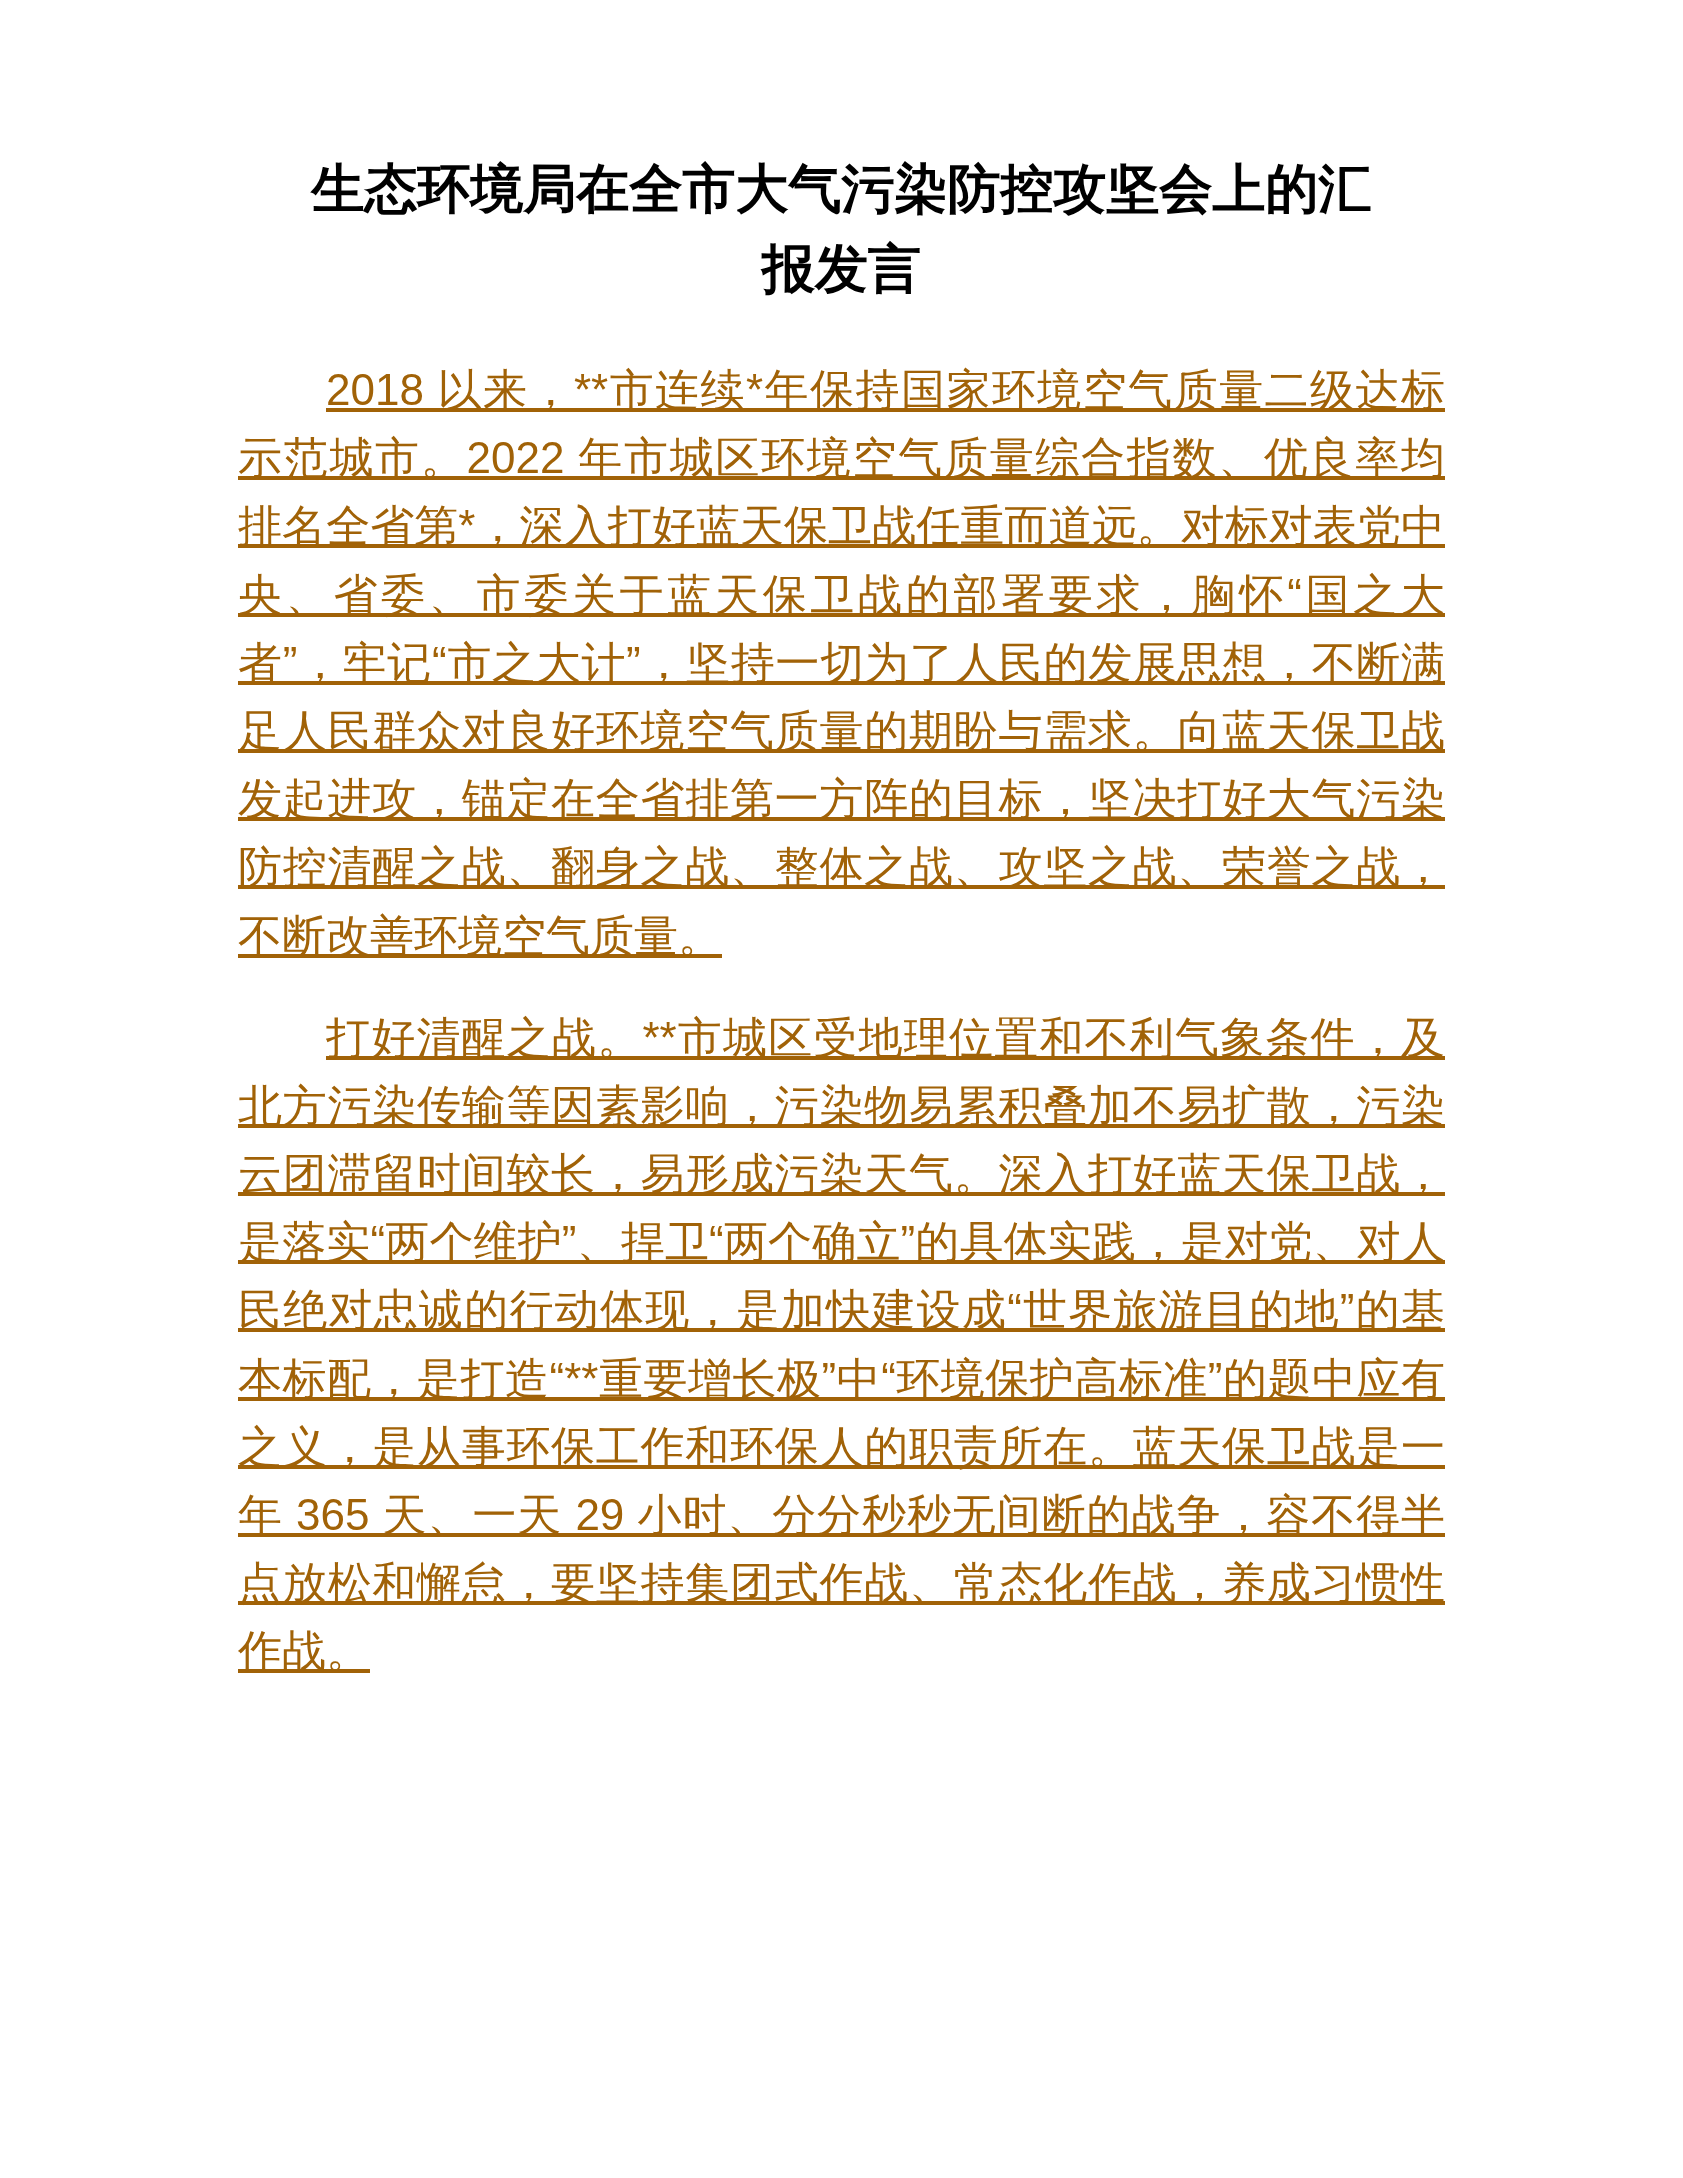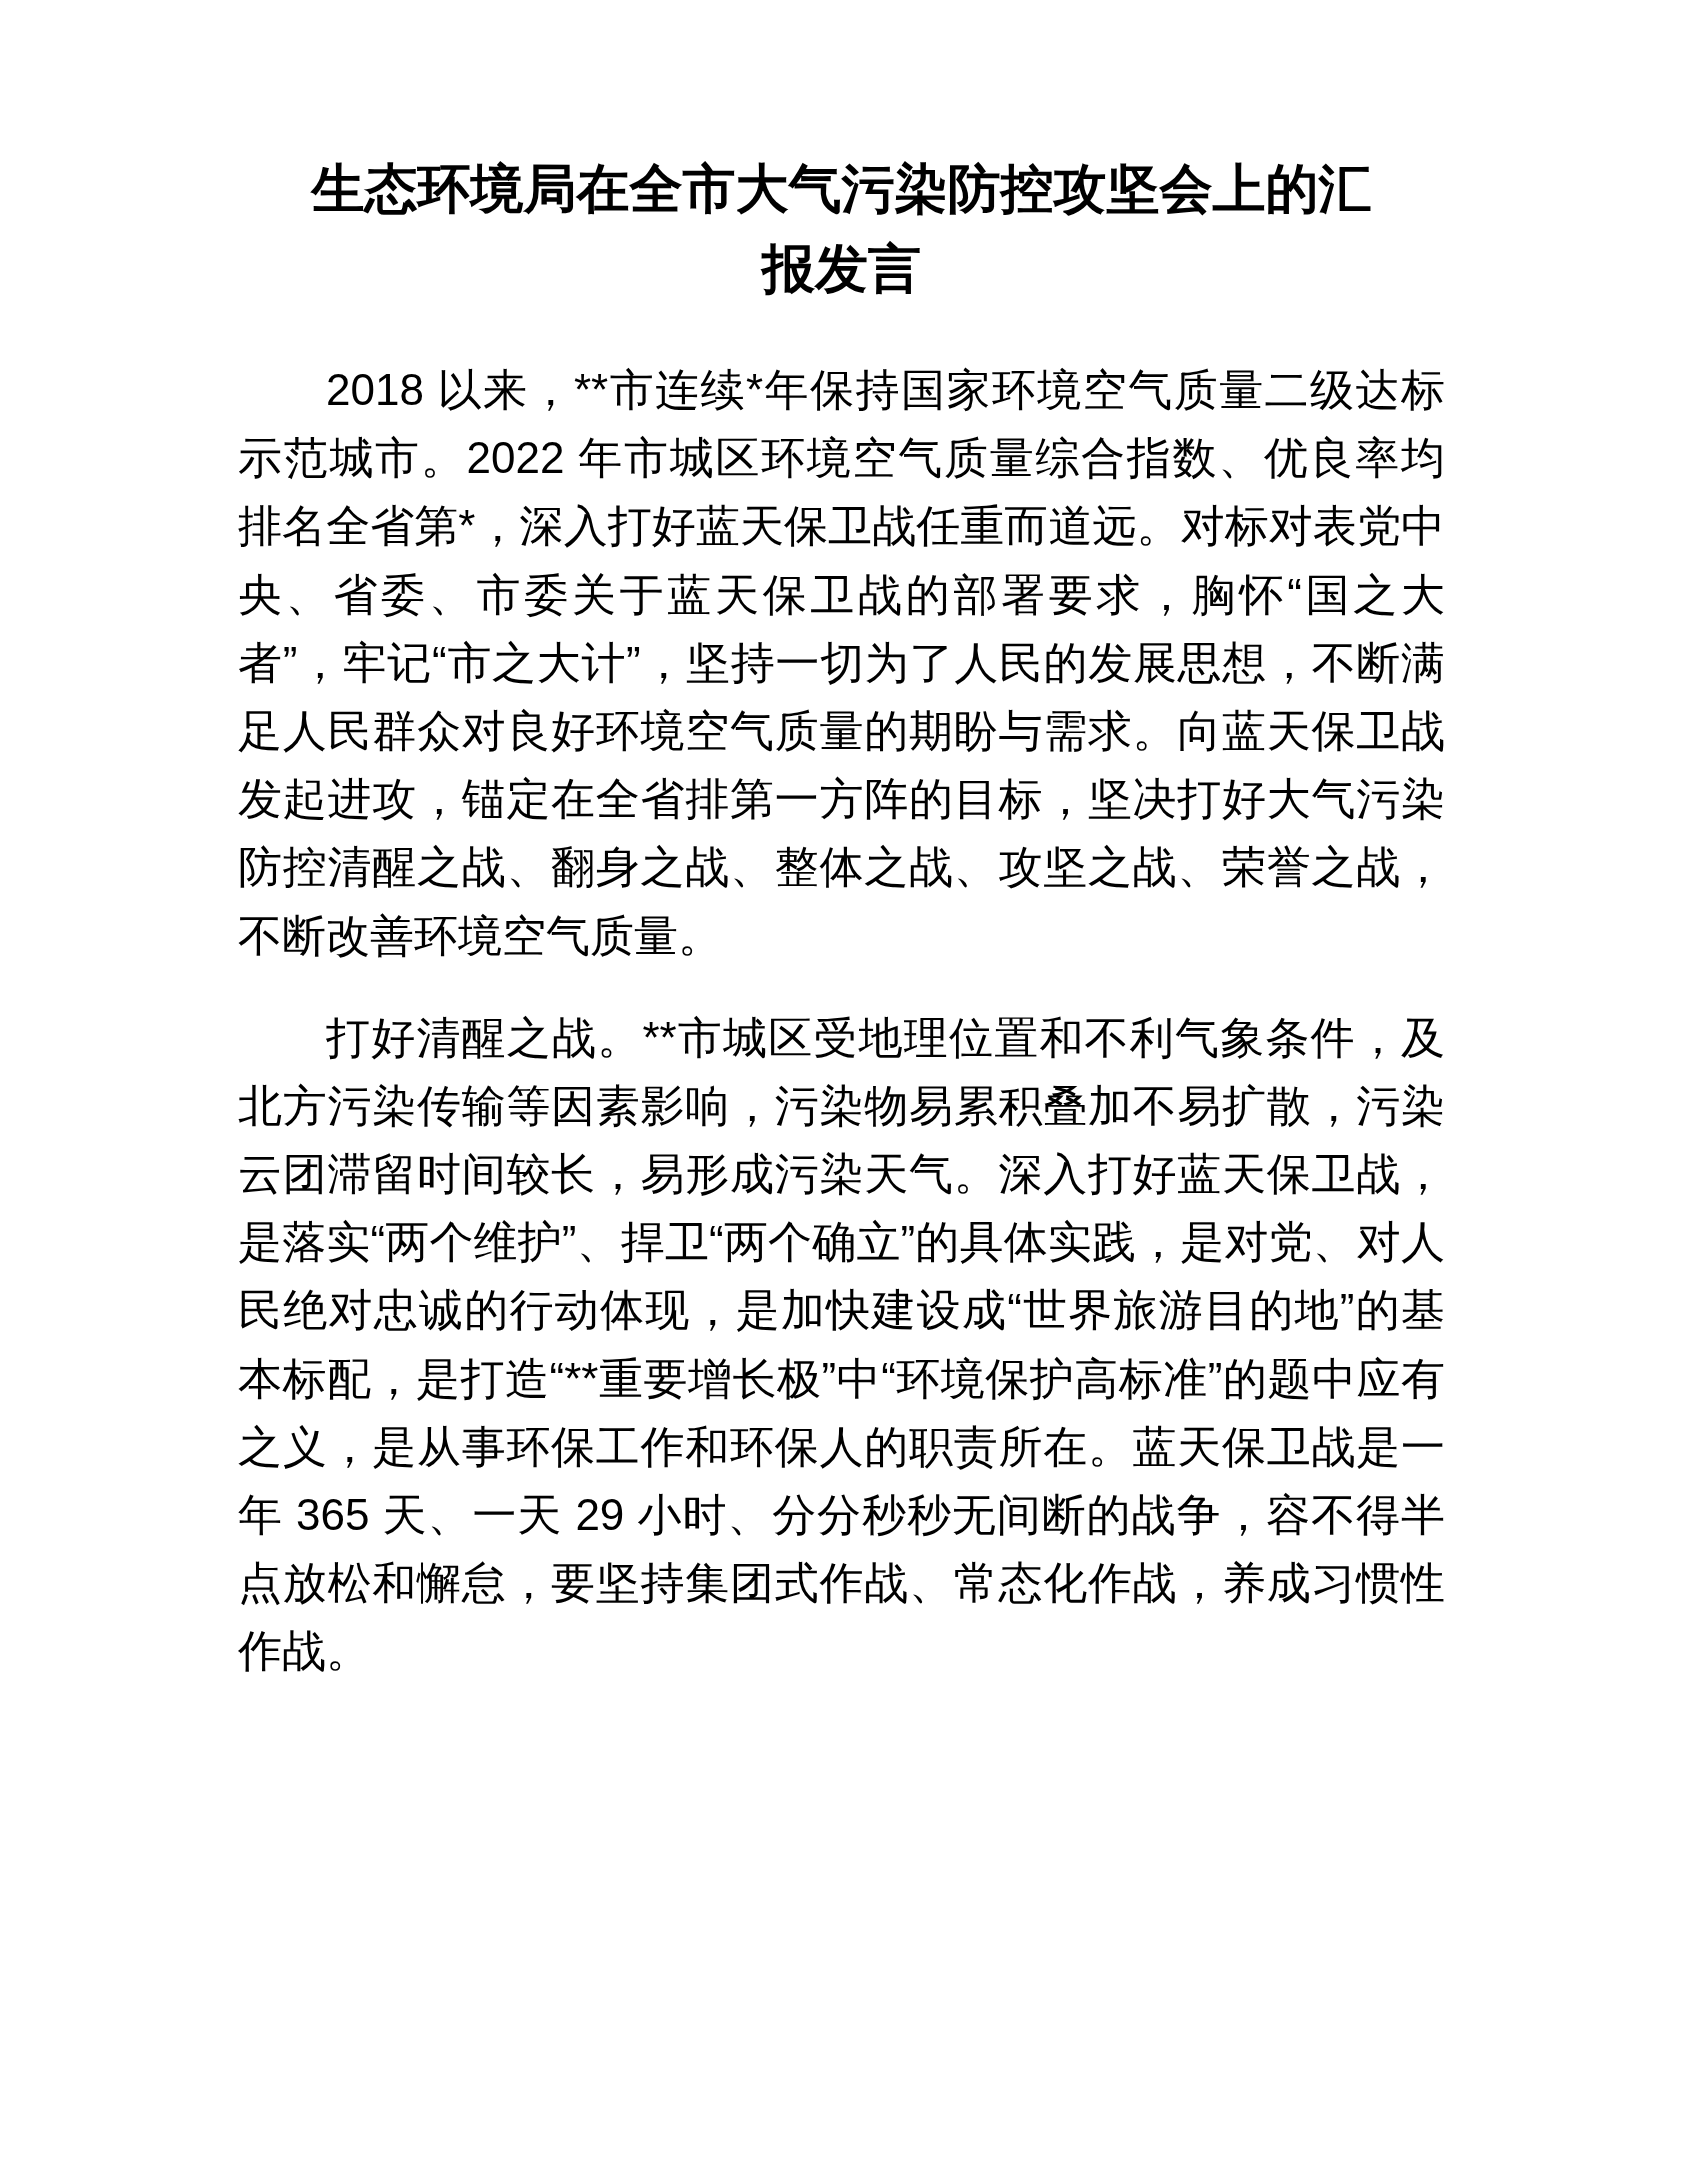--- a/index.html
+++ b/index.html
@@ -27,22 +27,23 @@
     line-height: 1.5;
     text-align: center;
     color: #000000;
   }
   .doc-body p {
     margin: 0 0 34px 0;
     font-size: 44px;
     line-height: 1.55;
     text-align: justify;
     text-indent: 2em;
-    color: #000000;
+    color: #a16207;
     word-break: break-all;
+    text-decoration: underline;
   }
 </style>
 </head>
 <body>
 
 <div class="page">
   <h1 class="doc-title">生态环境局在全市大气污染防控攻坚会上的汇报发言</h1>
   <div class="doc-body">
     <p>2018 以来，**市连续*年保持国家环境空气质量二级达标示范城市。2022 年市城区环境空气质量综合指数、优良率均排名全省第*，深入打好蓝天保卫战任重而道远。对标对表党中央、省委、市委关于蓝天保卫战的部署要求，胸怀“国之大者”，牢记“市之大计”，坚持一切为了人民的发展思想，不断满足人民群众对良好环境空气质量的期盼与需求。向蓝天保卫战发起进攻，锚定在全省排第一方阵的目标，坚决打好大气污染防控清醒之战、翻身之战、整体之战、攻坚之战、荣誉之战，不断改善环境空气质量。</p>
     <p>打好清醒之战。**市城区受地理位置和不利气象条件，及北方污染传输等因素影响，污染物易累积叠加不易扩散，污染云团滞留时间较长，易形成污染天气。深入打好蓝天保卫战，是落实“两个维护”、捍卫“两个确立”的具体实践，是对党、对人民绝对忠诚的行动体现，是加快建设成“世界旅游目的地”的基本标配，是打造“**重要增长极”中“环境保护高标准”的题中应有之义，是从事环保工作和环保人的职责所在。蓝天保卫战是一年 365 天、一天 29 小时、分分秒秒无间断的战争，容不得半点放松和懈怠，要坚持集团式作战、常态化作战，养成习惯性作战。</p>

